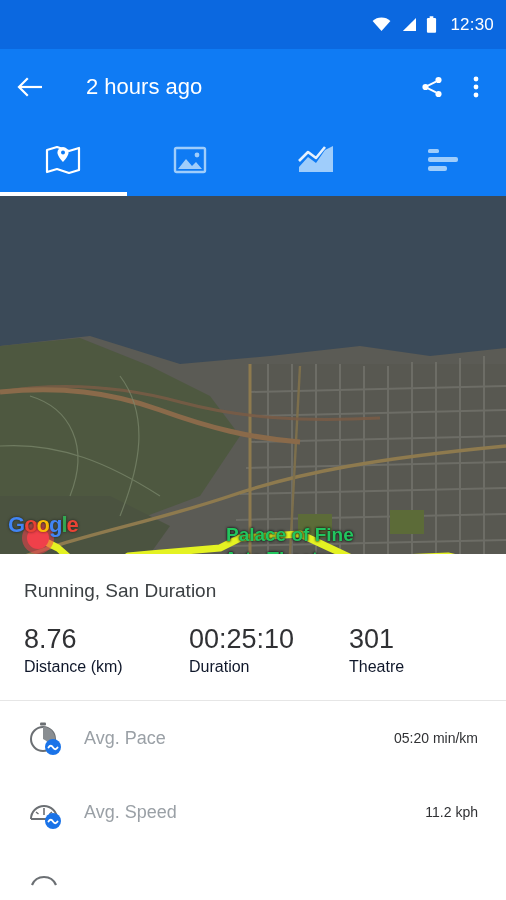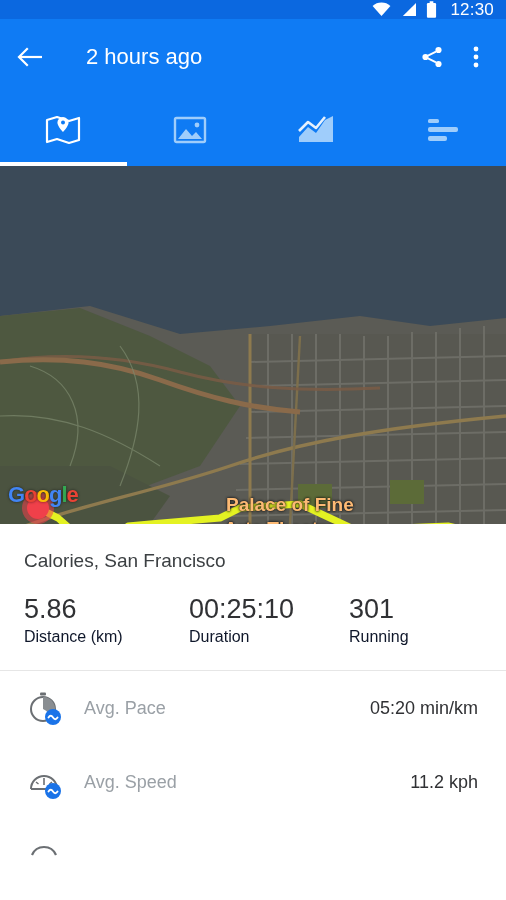--- a/index.html
+++ b/index.html
@@ -6,21 +6,21 @@
   body{
     width:506px;height:900px;overflow:hidden;
     font-family:"Liberation Sans", sans-serif;
     background:#ffffff;
     -webkit-font-smoothing:antialiased;
   }
   .phone{position:relative;width:506px;height:900px;overflow:hidden;}
 
   
   .statusbar{
-    height:19px;background:#0b68e0;display:flex;align-items:center;
+    height:49px;background:#0b68e0;display:flex;align-items:center;
     justify-content:flex-end;padding-right:12px;box-sizing:border-box;
   }
   .statusbar .icons{display:flex;align-items:center;gap:9px;}
   .clock{color:#fff;font-size:17px;letter-spacing:.2px;margin-left:4px;}
 
   
   .appbar{
     height:75px;background:#0f7bf4;display:flex;align-items:center;
     padding:0 8px;box-sizing:border-box;
   }
@@ -43,21 +43,21 @@
   .map{
     position:relative;height:358px;overflow:hidden;
     background:#3b4a58;
   }
   .map-svg{position:absolute;inset:0;width:100%;height:100%;}
   .maplabel{
     position:absolute;color:#d8d8d4;font-size:17px;font-weight:bold;
     text-shadow:0 0 3px rgba(20,20,20,.95),0 0 2px rgba(20,20,20,.9);
     white-space:nowrap;pointer-events:none;
   }
-  .maplabel.big{font-size:19px;color:#fdba74;}
+  .maplabel.big{font-size:19px;color:#22c55e;}
   .google{
     position:absolute;left:8px;bottom:16px;font-size:22px;font-weight:bold;
     letter-spacing:-1px;text-shadow:0 0 3px rgba(0,0,0,.6);
   }
   .g1{color:#4285F4}.g2{color:#EA4335}.g3{color:#FBBC05}.g4{color:#4285F4}.g5{color:#34A853}.g6{color:#EA4335}
 
   
   .content{background:#fff;}
   .activity-title{
     font-size:19px;color:#3c4043;padding:26px 24px 0 24px;
@@ -69,21 +69,21 @@
   .stat .val{font-size:27px;color:#303134;line-height:30px;}
   .stat .lbl{font-size:16px;color:#0f172a;margin-top:4px;}
   .divider{height:1px;background:#e6e6e6;margin:24px 0 0 0;}
 
   
   .row{
     display:flex;align-items:center;height:74px;padding:0 28px;box-sizing:border-box;
   }
   .row .ico{width:44px;display:flex;align-items:center;}
   .row .name{flex:1;font-size:18px;color:#9aa0a6;padding-left:12px;}
-  .row .value{font-size:18px;color:#303134;}
+  .row .value{font-size:14px;color:#303134;}
 </style>
 </head>
 <body>
 
 <div class="phone">
 
   <div class="statusbar">
     <div class="icons">
       <svg width="19" height="15" viewBox="0 0 20 16">
         <path d="M10 15 L0.5 4.2 A14 14 0 0 1 19.5 4.2 Z" fill="#fff"></path>
@@ -222,34 +222,34 @@
       </g>
     </svg>
 
     <div class="maplabel big" style="left:226px;top:328px;">Palace of Fine</div>
     <div class="maplabel big" style="left:224px;top:352px;">Arts Theatre</div>
 
     <div class="google"><span class="g1">G</span><span class="g2">o</span><span class="g3">o</span><span class="g4">g</span><span class="g5">l</span><span class="g6">e</span></div>
   </div>
 
   <div class="content">
-    <div class="activity-title">Calories, San Francisco</div>
+    <div class="activity-title">Running, San Duration</div>
 
     <div class="stats">
       <div class="stat s0">
-        <div class="val">5.86</div>
+        <div class="val">8.76</div>
         <div class="lbl">Distance (km)</div>
       </div>
       <div class="stat s1">
         <div class="val">00:25:10</div>
         <div class="lbl">Duration</div>
       </div>
       <div class="stat">
         <div class="val">301</div>
-        <div class="lbl">Running</div>
+        <div class="lbl">Theatre</div>
       </div>
     </div>
 
     <div class="divider"></div>
 
     <div class="row">
       <div class="ico">
         <svg width="34" height="34" viewBox="0 0 34 34">
           <circle cx="15" cy="18" r="12" fill="none" stroke="#6b6f73" stroke-width="2"></circle>
           <path d="M15 18 L15 6 A12 12 0 0 1 25.4 24 Z" fill="#8a8e92"></path>

